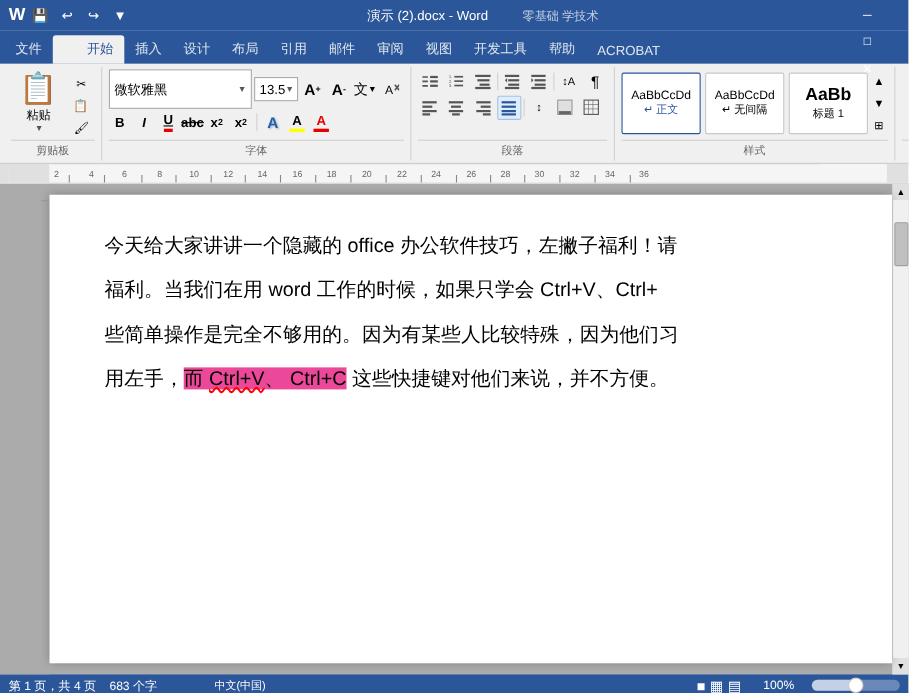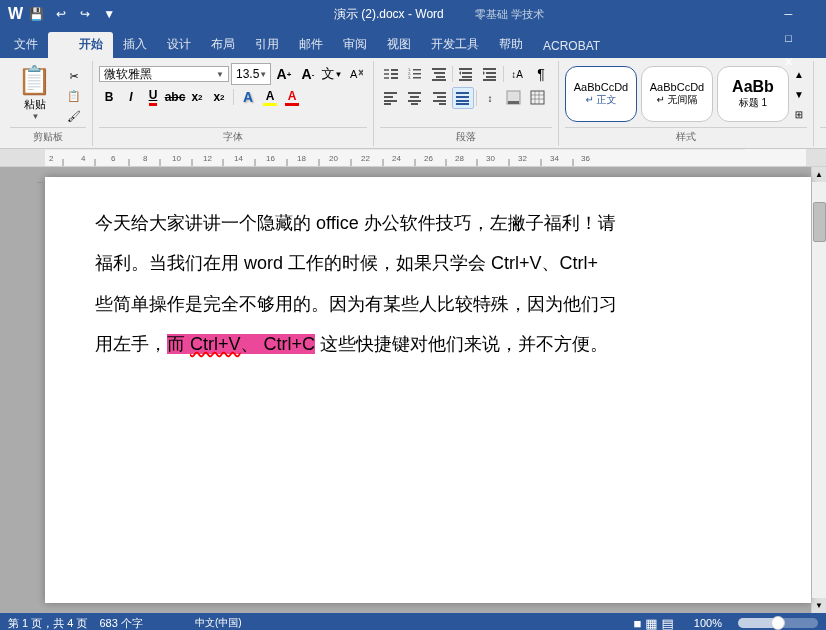--- a/index.html
+++ b/index.html
@@ -37,21 +37,21 @@
       padding: 4px 10px 5px;
       font-size: 12px;
       color: rgba(255,255,255,0.85);
       cursor: pointer;
       border-radius: 3px 3px 0 0;
       position: relative;
     }
     .ribbon-tab.active {
       background: #f0f0f0;
       color: #2b579a;
-      font-weight: bold;
+      font-weight: normal;
       padding-left: 31px;
     }
 
     
     .ribbon {
       background: #f0f0f0;
       border-bottom: 1px solid #c8c8c8;
       display: flex;
       align-items: stretch;
       padding: 3px 4px 2px;
@@ -123,21 +123,21 @@
       flex-direction: column;
       gap: 2px;
     }
     .font-row1, .font-row2, .font-row3 {
       display: flex;
       align-items: center;
       gap: 2px;
     }
 
     .font-name-box {
-      width: 130px; height: 16px;
+      width: 130px; height: 36px;
       border: 1px solid #ababab;
       background: white;
       display: flex; align-items: center;
       padding: 0 4px;
       font-size: 12px;
       cursor: pointer;
     }
     .font-size-box {
       width: 40px; height: 22px;
       border: 1px solid #ababab;
@@ -192,21 +192,21 @@
     .style-items {
       display: flex;
       gap: 4px;
     }
     .style-item {
       width: 72px; height: 56px;
       border: 1px solid #c8c8c8;
       background: white;
       display: flex; flex-direction: column;
       align-items: center; justify-content: center;
-      font-size: 12px; cursor: pointer; border-radius: 12px;
+      font-size: 12px; cursor: pointer; border-radius: 2px;
       padding: 4px;
     }
     .style-item.active { border-color: #2b579a; }
 
     .style-arrows {
       display: flex; flex-direction: column; gap: 2px;
     }
     .style-arrow {
       width: 16px; height: 18px;
       display: flex; align-items: center; justify-content: center;

